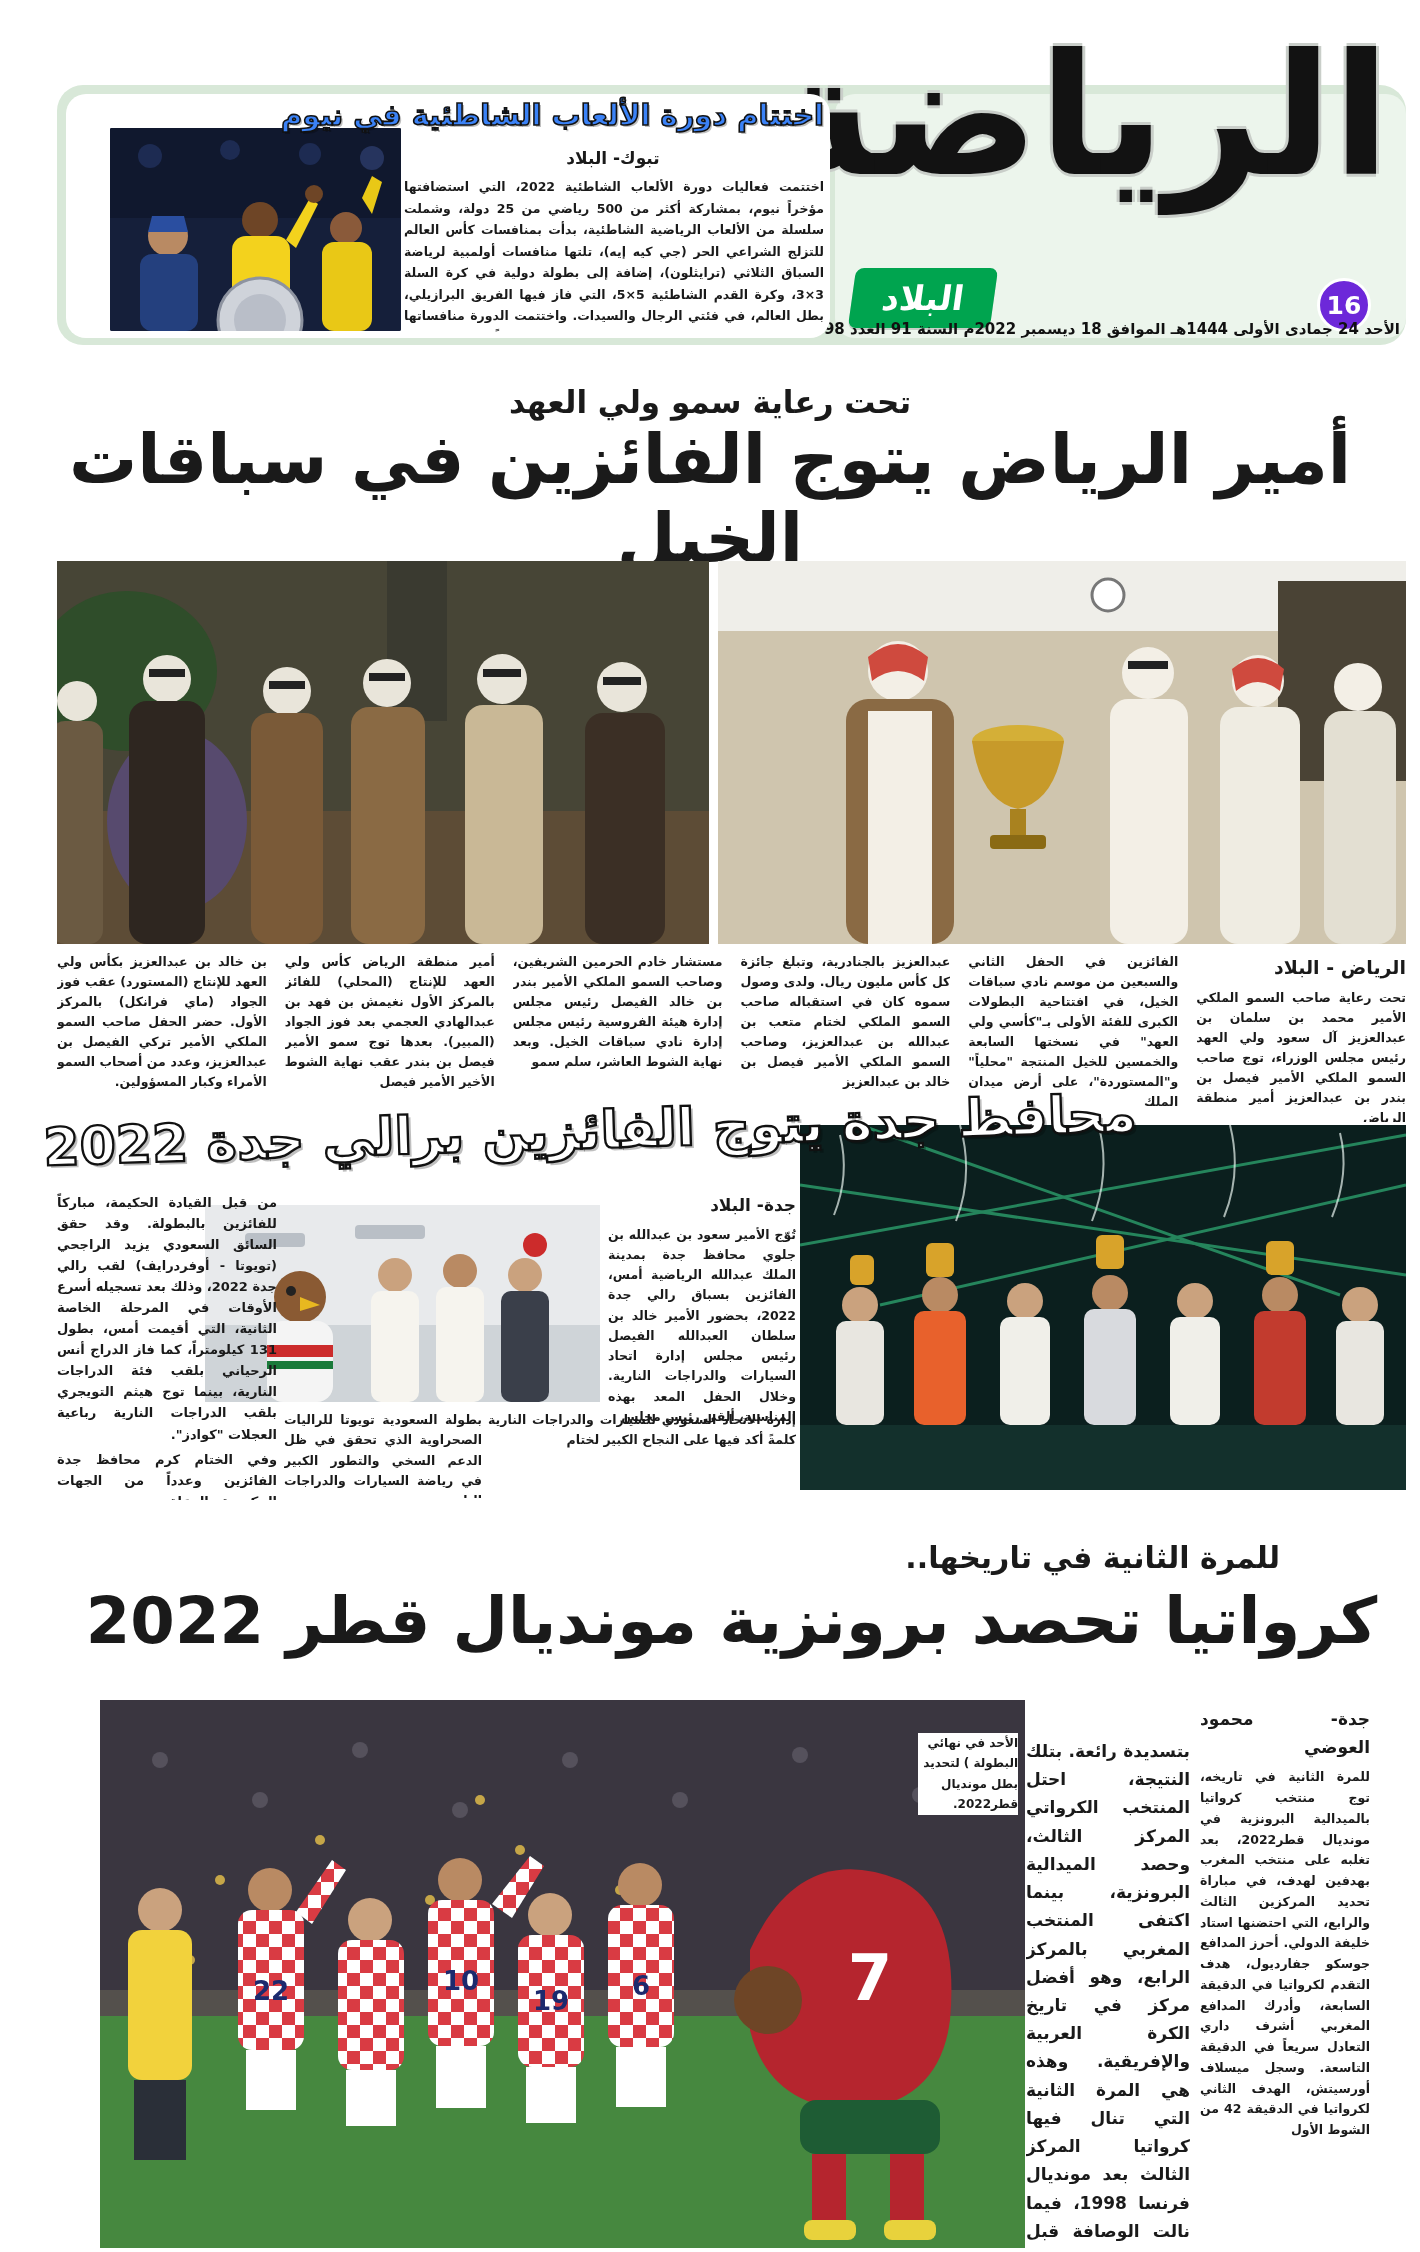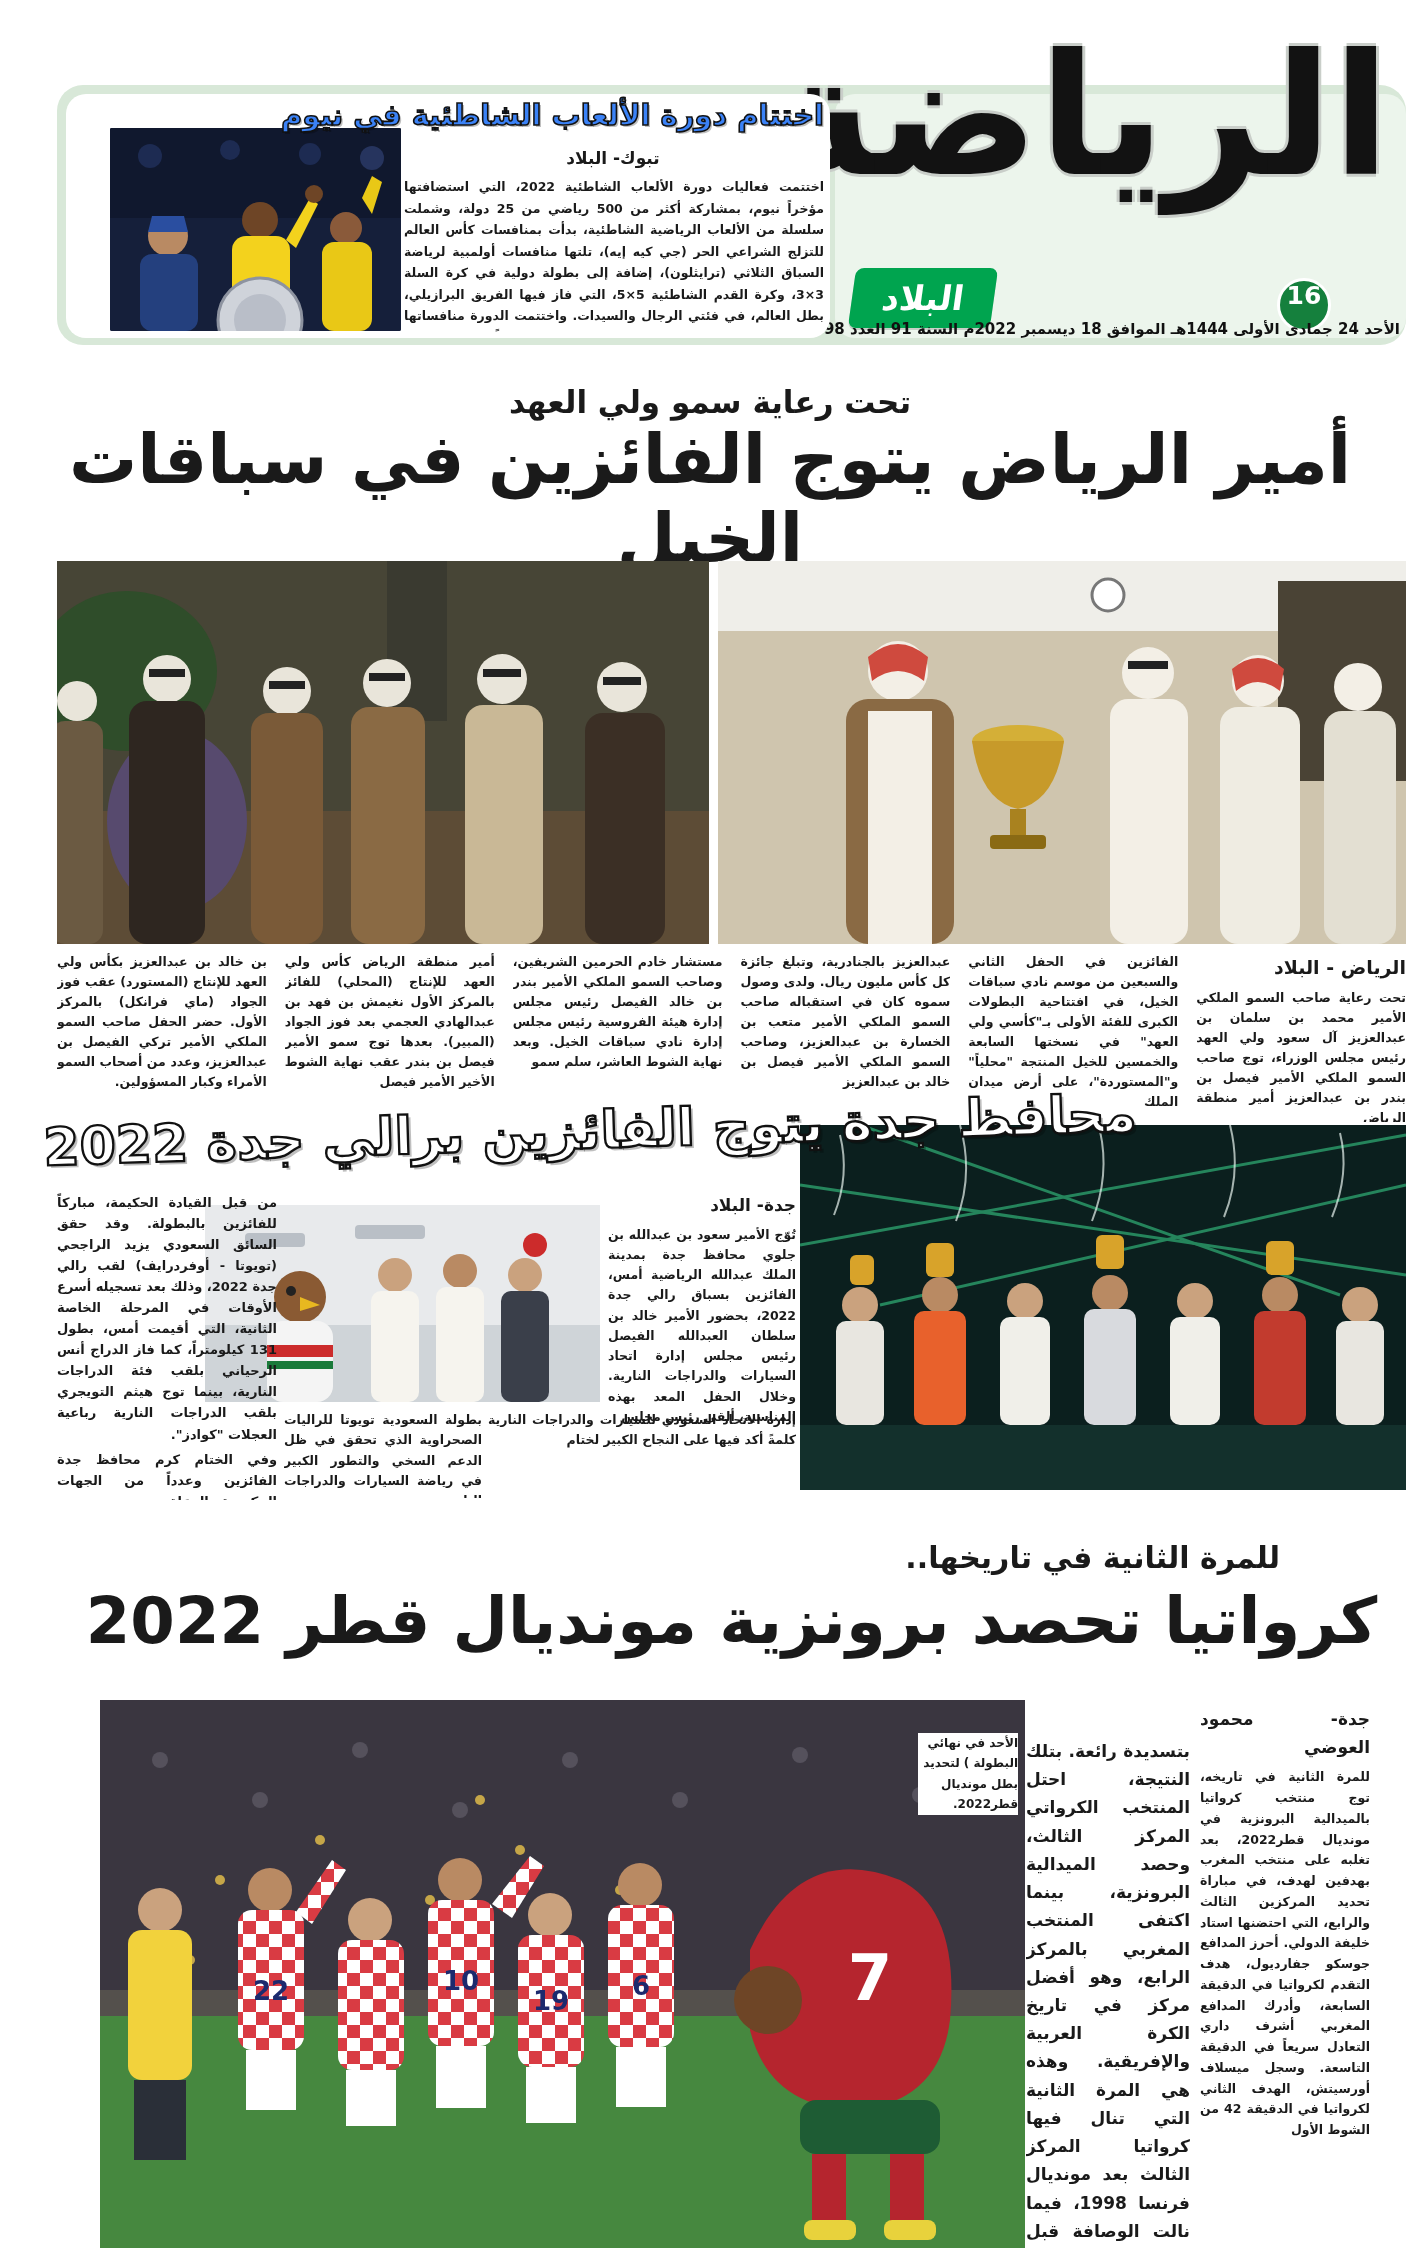--- a/index.html
+++ b/index.html
@@ -15,23 +15,23 @@
   .masthead-panel{left:835px; top:94px; width:571px; height:244px;
     background:#ecf5ec; border-radius:20px;}
   .masthead-title{right:30px; top:28px; width:560px; text-align:center;
     font-size:168px; line-height:1.05; font-weight:900; color:#121212;
     text-shadow:-3px 0 0 #c9cec9, 3px 0 0 #c9cec9, 0 -3px 0 #c9cec9, 0 3px 0 #c9cec9;
     white-space:nowrap;}
   .brand-logo{left:852px; top:268px; width:142px; height:60px; background:#00a44f;
     transform:skewX(-8deg); border-radius:8px; display:flex; align-items:center;
     justify-content:center; color:#fff; font-size:34px; font-weight:900;
     box-shadow:0 2px 0 rgba(0,0,0,.15);}
-  .page-circle{left:1277px; top:278px; width:48px; height:48px; border-radius:50%;
-    background:#15803d; border:3px solid #fff; color:#fff; display:flex;
-    align-items:flex-start; justify-content:center; font-size:25px; font-weight:900;}
+  .page-circle{left:1317px; top:278px; width:48px; height:48px; border-radius:50%;
+    background:#6d28d9; border:3px solid #fff; color:#fff; display:flex;
+    align-items:center; justify-content:center; font-size:25px; font-weight:900;}
   .date-line{left:880px; top:320px; width:520px; text-align:left; font-size:15px;
     font-weight:700; color:#111; white-space:nowrap;}
   
   .beach-box{left:66px; top:94px; width:764px; height:244px; background:#ffffff;
     border-radius:20px; overflow:hidden;}
   .beach-photo{left:44px; top:34px; width:291px; height:203px; overflow:hidden;
     border-radius:2px; background:#16213e;}
   .beach-headline{left:336px; top:4px; width:422px; height:48px; text-align:center;
     font-size:29px; font-weight:900; color:#3b82f6;
     -webkit-text-stroke:1.6px #111; text-shadow:2px 2px 0 rgba(0,0,0,.25);
@@ -204,21 +204,21 @@
       </g>
     </svg>
   </div>
 
   <div class="abs horse-cols">
     <div class="horse-col">
       <p class="col-byline">الرياض - البلاد</p>
       <span>تحت رعاية صاحب السمو الملكي الأمير محمد بن سلمان بن عبدالعزيز آل سعود ولي العهد رئيس مجلس الوزراء، توج صاحب السمو الملكي الأمير فيصل بن بندر بن عبدالعزيز أمير منطقة الرياض</span>
     </div>
     <div class="horse-col">الفائزين في الحفل الثاني والسبعين من موسم نادي سباقات الخيل، في افتتاحية البطولات الكبرى للفئة الأولى بـ"كأسي ولي العهد" في نسختها السابعة والخمسين للخيل المنتجة "محلياً" و"المستوردة"، على أرض ميدان الملك</div>
-    <div class="horse-col">عبدالعزيز بالجنادرية، وتبلغ جائزة كل كأس مليون ريال. ولدى وصول سموه كان في استقباله صاحب السمو الملكي الأمير متعب بن الخسارة بن عبدالعزيز، وصاحب السمو الملكي الأمير فيصل بن خالد بن عبدالعزيز</div>
+    <div class="horse-col">عبدالعزيز بالجنادرية، وتبلغ جائزة كل كأس مليون ريال. ولدى وصول سموه كان في استقباله صاحب السمو الملكي لختام متعب بن عبدالله بن عبدالعزيز، وصاحب السمو الملكي الأمير فيصل بن خالد بن عبدالعزيز</div>
     <div class="horse-col">مستشار خادم الحرمين الشريفين، وصاحب السمو الملكي الأمير بندر بن خالد الفيصل رئيس مجلس إدارة هيئة الفروسية رئيس مجلس إدارة نادي سباقات الخيل. وبعد نهاية الشوط العاشر، سلم سمو</div>
     <div class="horse-col">أمير منطقة الرياض كأس ولي العهد للإنتاج (المحلي) للفائز بالمركز الأول نغيمش بن فهد بن عبدالهادي العجمي بعد فوز الجواد (المبير). بعدها توج سمو الأمير فيصل بن بندر عقب نهاية الشوط الأخير الأمير فيصل</div>
     <div class="horse-col">بن خالد بن عبدالعزيز بكأس ولي العهد للإنتاج (المستورد) عقب فوز الجواد (ماي فرانكل) بالمركز الأول. حضر الحفل صاحب السمو الملكي الأمير تركي الفيصل بن عبدالعزيز، وعدد من أصحاب السمو الأمراء وكبار المسؤولين.</div>
   </div>
 
   <div class="abs rally-headline">محافظ جدة يتوج الفائزين برالي جدة 2022</div>
 
   <div class="abs photo rally-photo">
     <svg width="606" height="365" viewBox="0 0 606 365">
       <rect width="606" height="365" fill="#0b1f1e"></rect>

